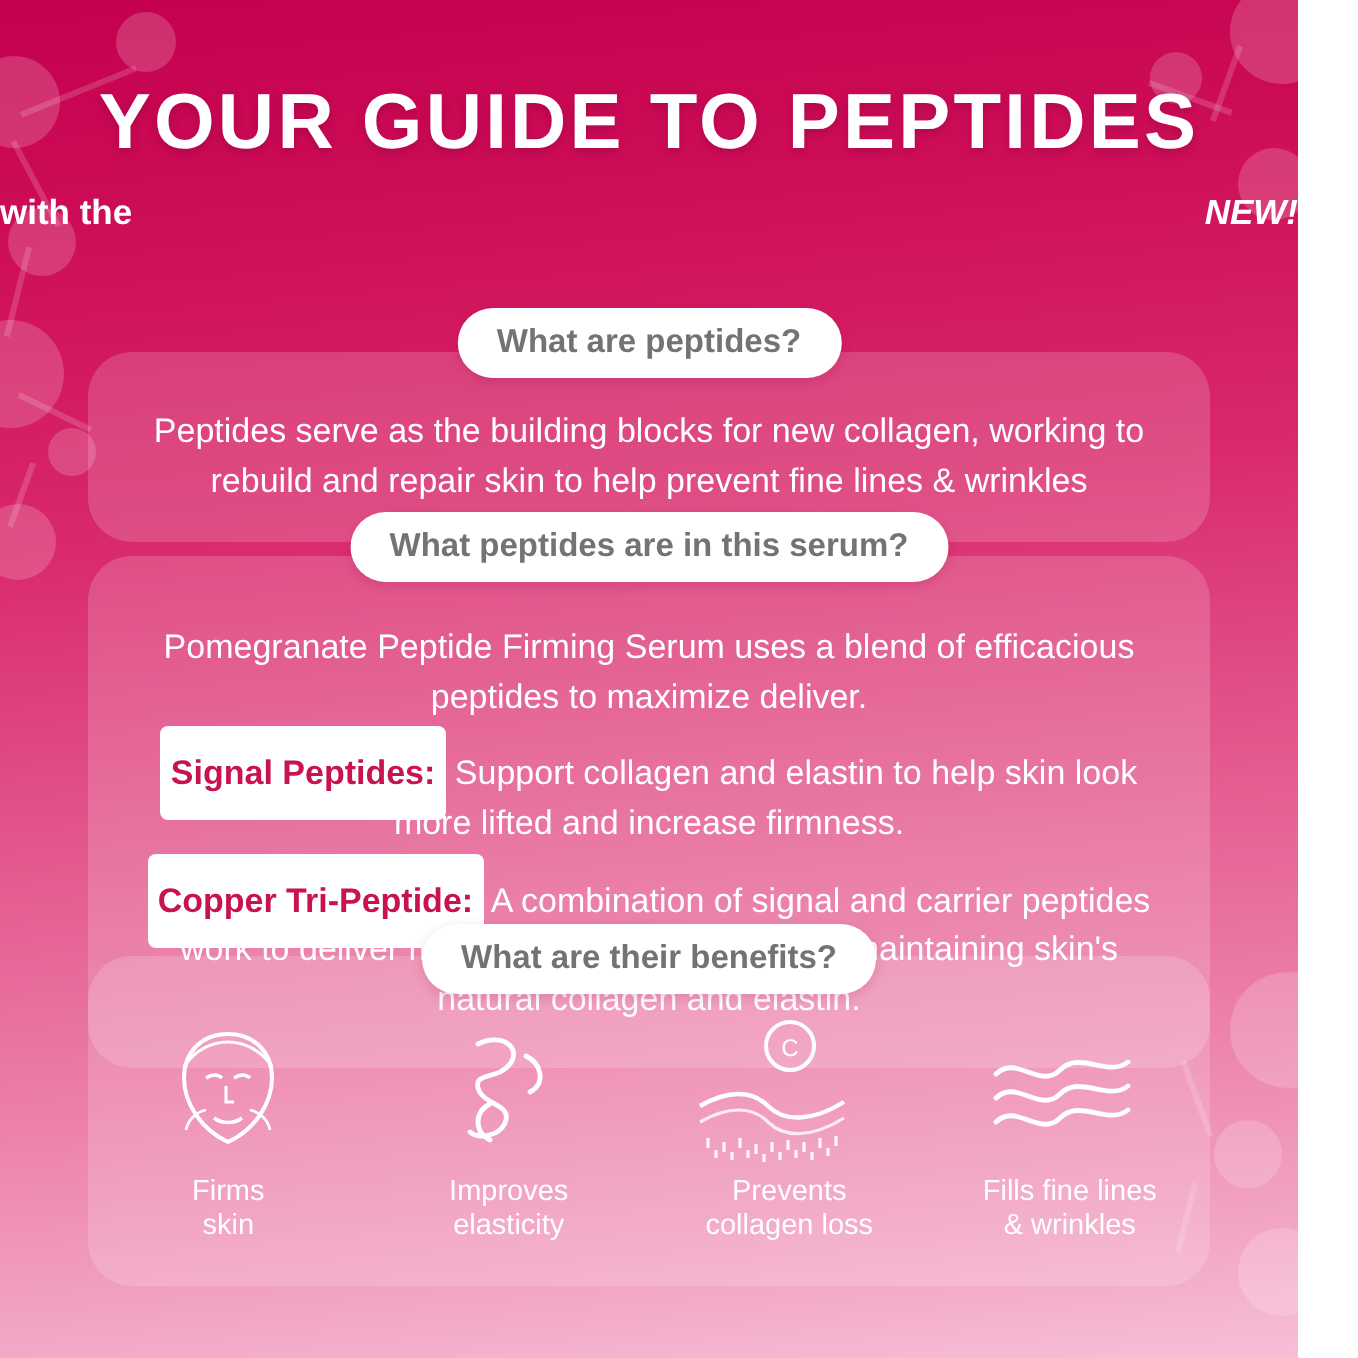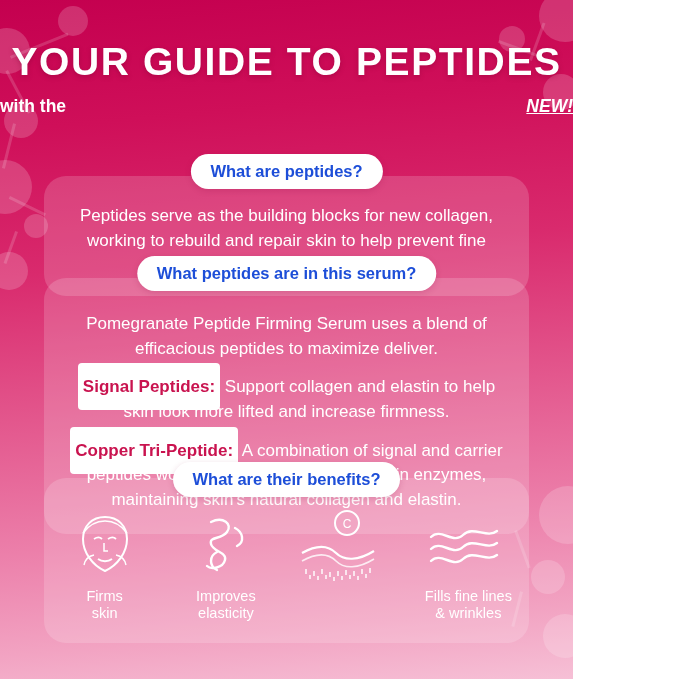--- a/index.html
+++ b/index.html
@@ -3,21 +3,21 @@
 <meta charset="utf-8">
 <style>
   * { box-sizing: border-box; margin: 0; padding: 0; }
   html, body {
     width: 679px; height: 679px;
     font-family: "Liberation Sans", sans-serif;
     overflow: hidden;
   }
   #page {
     position: relative;
-    width: 573px; height: 679px;
+    width: 649px; height: 679px;
     background: linear-gradient(175deg, #c4004f 0%, #cf0f59 18%, #d92a6d 38%, #e3578d 58%, #ec7faa 76%, #f2a3c2 90%, #f6c0d6 100%);
     overflow: hidden;
   }
 
   
   .deco { position: absolute; border-radius: 50%; background: rgba(255,255,255,0.18); }
   .deco-line { position: absolute; background: rgba(255,255,255,0.16); transform-origin: 0 0; height: 3px; }
 
   
   .header { position: absolute; top: 40px; left: 0; width: 100%; text-align: center; }
@@ -32,36 +32,36 @@
     margin-top: 12px;
     font-size: 17.5px;
     color: #ffffff;
     font-weight: bold;
     display: flex;
     justify-content: space-between;
     align-items: center;
     gap: 6px;
   }
   .sub-with { font-weight: bold; }
-  .sub-new { font-style: italic; font-weight: bold; text-decoration: underline; }
+  .sub-new { font-style: italic; font-weight: bold; }
   .sub-pill {
     background: #ffffff;
     color: #d01259;
     border-radius: 4px;
     padding: 3px 7px 4px 7px;
     font-weight: bold;
     font-size: 17.5px;
     line-height: 1;
   }
 
   
   .pill {
     position: absolute;
     background: #ffffff;
-    color: #1d4ed8;
+    color: #737373;
     font-weight: bold;
     border-radius: 18px;
     padding: 8px 20px;
     font-size: 16.5px;
     left: 50%;
     transform: translateX(-50%);
     z-index: 3;
     white-space: nowrap;
     box-shadow: 0 2px 6px rgba(140,0,60,0.18);
   }
@@ -206,20 +206,22 @@
           <circle cx="55" cy="14" r="12"></circle>
           <text x="55" y="19" font-size="12" fill="#ffffff" stroke="none" text-anchor="middle" font-family="Liberation Sans, sans-serif">C</text>
           <path d="M10 44c14-8 26-8 34 0s22 8 38-2" stroke-width="2.2"></path>
           <path d="M10 52c14-8 26-8 34 0s22 8 38-2" stroke-width="1.6" opacity="0.8"></path>
           <g stroke-width="1.6" opacity="0.9">
             <path d="M14 60v5M22 62v5M30 60v5M38 63v5M46 62v5M54 61v5M62 62v5M70 60v5M78 59v5"></path>
             <path d="M18 66v4M26 67v4M34 66v4M42 68v4M50 67v4M58 66v4M66 67v4M74 65v4"></path>
           </g>
         </svg>
       </div>
+      <div class="lbl" style="white-space:pre-line;">Prevents
+collagen loss</div>
     </div>
 
     <div class="benefit">
       <div class="art">
         <svg width="90" height="60" viewBox="0 0 90 60" fill="none" stroke="#ffffff" stroke-width="2.4" stroke-linecap="round">
           <path d="M8 20c10-10 22 8 32-2s24 4 34-4"></path>
           <path d="M8 32c10-10 22 8 32-2s24 4 34-4"></path>
           <path d="M8 44c10-10 22 8 32-2s24 4 34-4"></path>
         </svg>
       </div>

